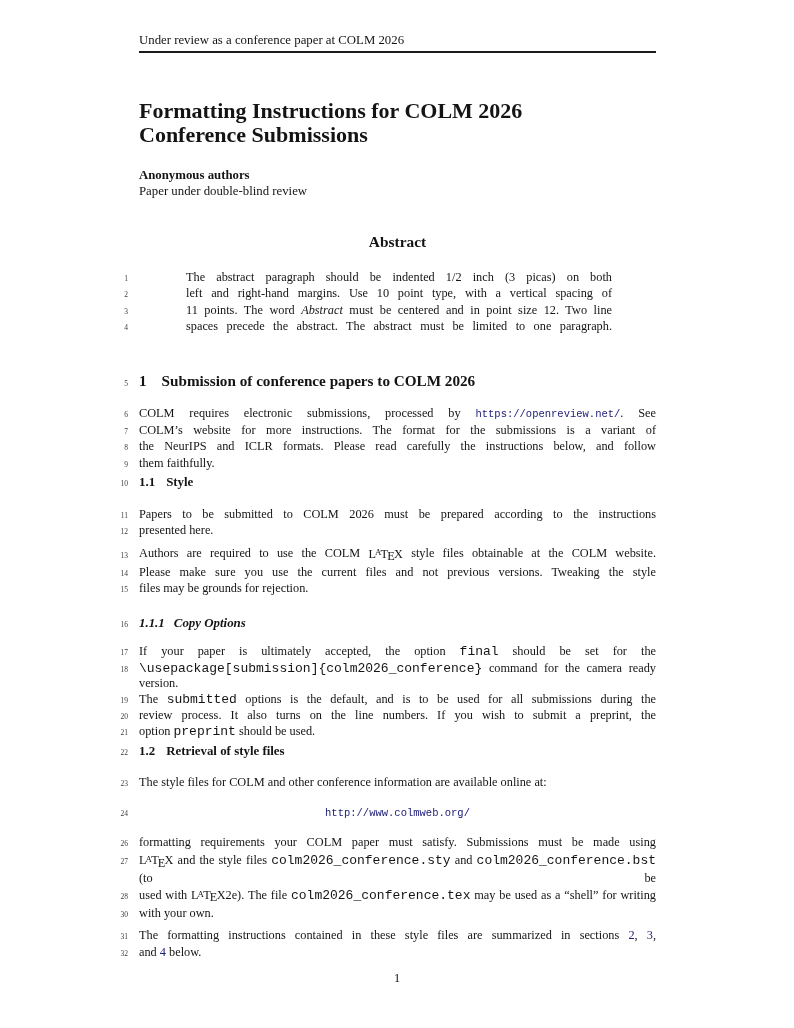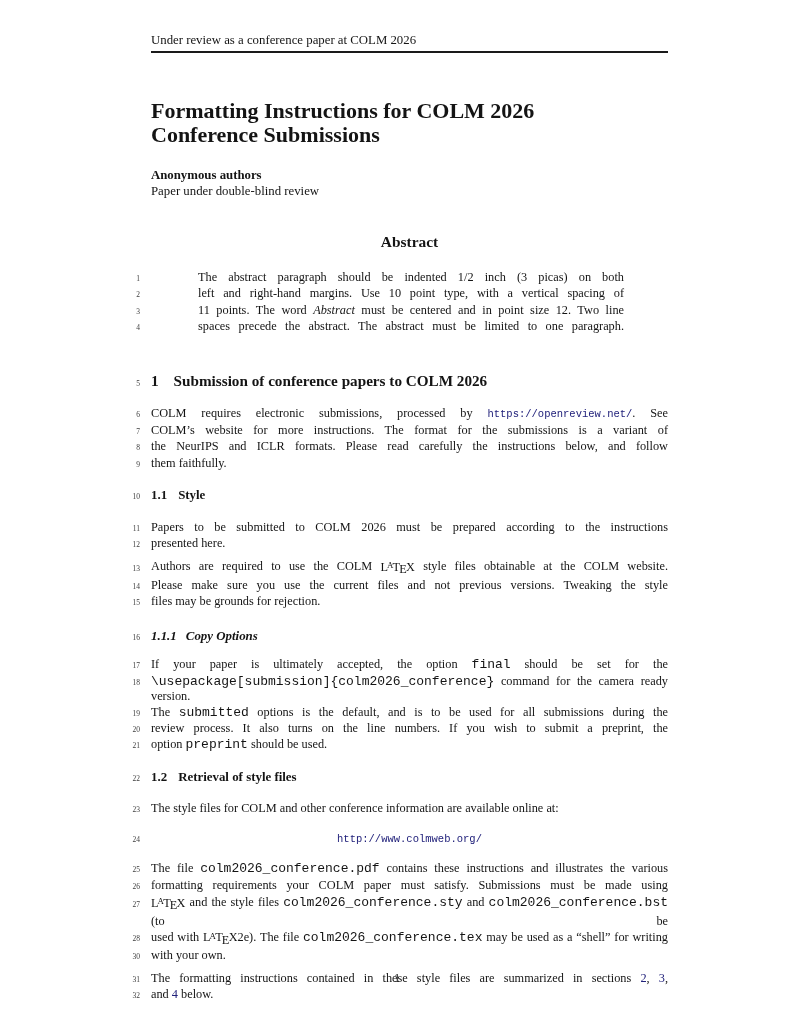--- a/index.html
+++ b/index.html
@@ -3,21 +3,21 @@
 <meta charset="utf-8">
 <style>
   * { margin:0; padding:0; box-sizing:border-box; }
   html,body { background:#ffffff; }
   body {
     width:794px; height:1028px;
     font-family:"Liberation Serif", serif;
     color:var(--text, #141414);
   }
   .page { position:relative; width:794px; height:1028px; background:#fff; overflow:hidden; }
-  .content { position:absolute; left:122px; top:0; width:556px; }
+  .content { position:absolute; left:110px; top:0; width:556px; }
   .indent { margin-left:29px; width:517px; }
 
   .running-header { margin-top:33px; font-size:12.8px; line-height:15px;
     padding-bottom:3px; border-bottom:2.6px solid var(--rule, #1a1a1a); }
 
   .paper-title { margin-top:46px; font-size:22px; font-weight:bold; line-height:23.5px; }
   .authors { margin-top:21px; font-size:12.8px; line-height:16px; }
   .authors .name { font-weight:bold; }
 
   .abstract-heading { margin-top:34px; margin-left:29px; width:517px; text-align:center;
@@ -27,21 +27,21 @@
   .line { display:flex; align-items:baseline; font-size:12.3px; line-height:15.45px; }
   .line .num { flex:none; width:18px; text-align:right; font-size:7.5px;
     color:var(--lineno, #3d3d3d); }
   .line .txt { margin-left:11px; width:517px; text-align:justify; text-align-last:justify; }
   .line .txt.last { text-align-last:left; }
   .line .txt.center { text-align:center; text-align-last:center; }
   .line.abs .txt { margin-left:58px; width:426px; }
 
   .head .txt { text-align:right; text-align-last:left; font-weight:bold; }
   .h1 { margin-top:37px; } .h1 .txt { font-size:15.2px; }
-  .h2 { margin-top:16px;font-family:Liberation Serif, serif; } .h2 .txt { font-size:12.9px; }
+  .h2 { margin-top:3px;font-family:Liberation Serif, serif; } .h2 .txt { font-size:12.9px; }
   .h3 { margin-top:18px; } .h3 .txt { font-size:12.9px; font-style:italic; }
   .h1 .hlabel { margin-right:15px; }
   .h2 .hlabel { margin-right:11px; }
   .h3 .hlabel { margin-right:9px; }
 
   .para { margin-top:15px; }
   .para + .para { margin-top:6px; }
   .h3 + .para { margin-top:12px; }
   .para.centered { margin-top:13px; }
   .para.centered + .para { margin-top:14px; }
@@ -186,24 +186,20 @@
           </div>
         </div>
         <div class="para centered">
           <div class="line">
             <span class="num">24</span>
             <div class="txt center"><span class="url">http://www.colmweb.org/</span></div>
           </div>
         </div>
         <div class="para">
           <div class="line">
-            <span class="num">25</span>
-            <div class="txt"><span>The file </span><span class="code">colm2026_conference.pdf</span><span> contains these instructions and illustrates the various</span></div>
-          </div>
-          <div class="line">
             <span class="num">26</span>
             <div class="txt"><span>formatting requirements your COLM paper must satisfy. Submissions must be made using</span></div>
           </div>
           <div class="line">
             <span class="num">27</span>
             <div class="txt"><span class="latex-logo">L<span class="lx-a">A</span>T<span class="lx-e">E</span>X</span><span> and the style files </span><span class="code">colm2026_conference.sty</span><span> and </span><span class="code">colm2026_conference.bst</span><span> (to be</span></div>
           </div>
           <div class="line">
             <span class="num">28</span>
             <div class="txt"><span>used with </span><span class="latex-logo">L<span class="lx-a">A</span>T<span class="lx-e">E</span>X</span><span>2e). The file </span><span class="code">colm2026_conference.tex</span><span> may be used as a “shell” for writing</span></div>

